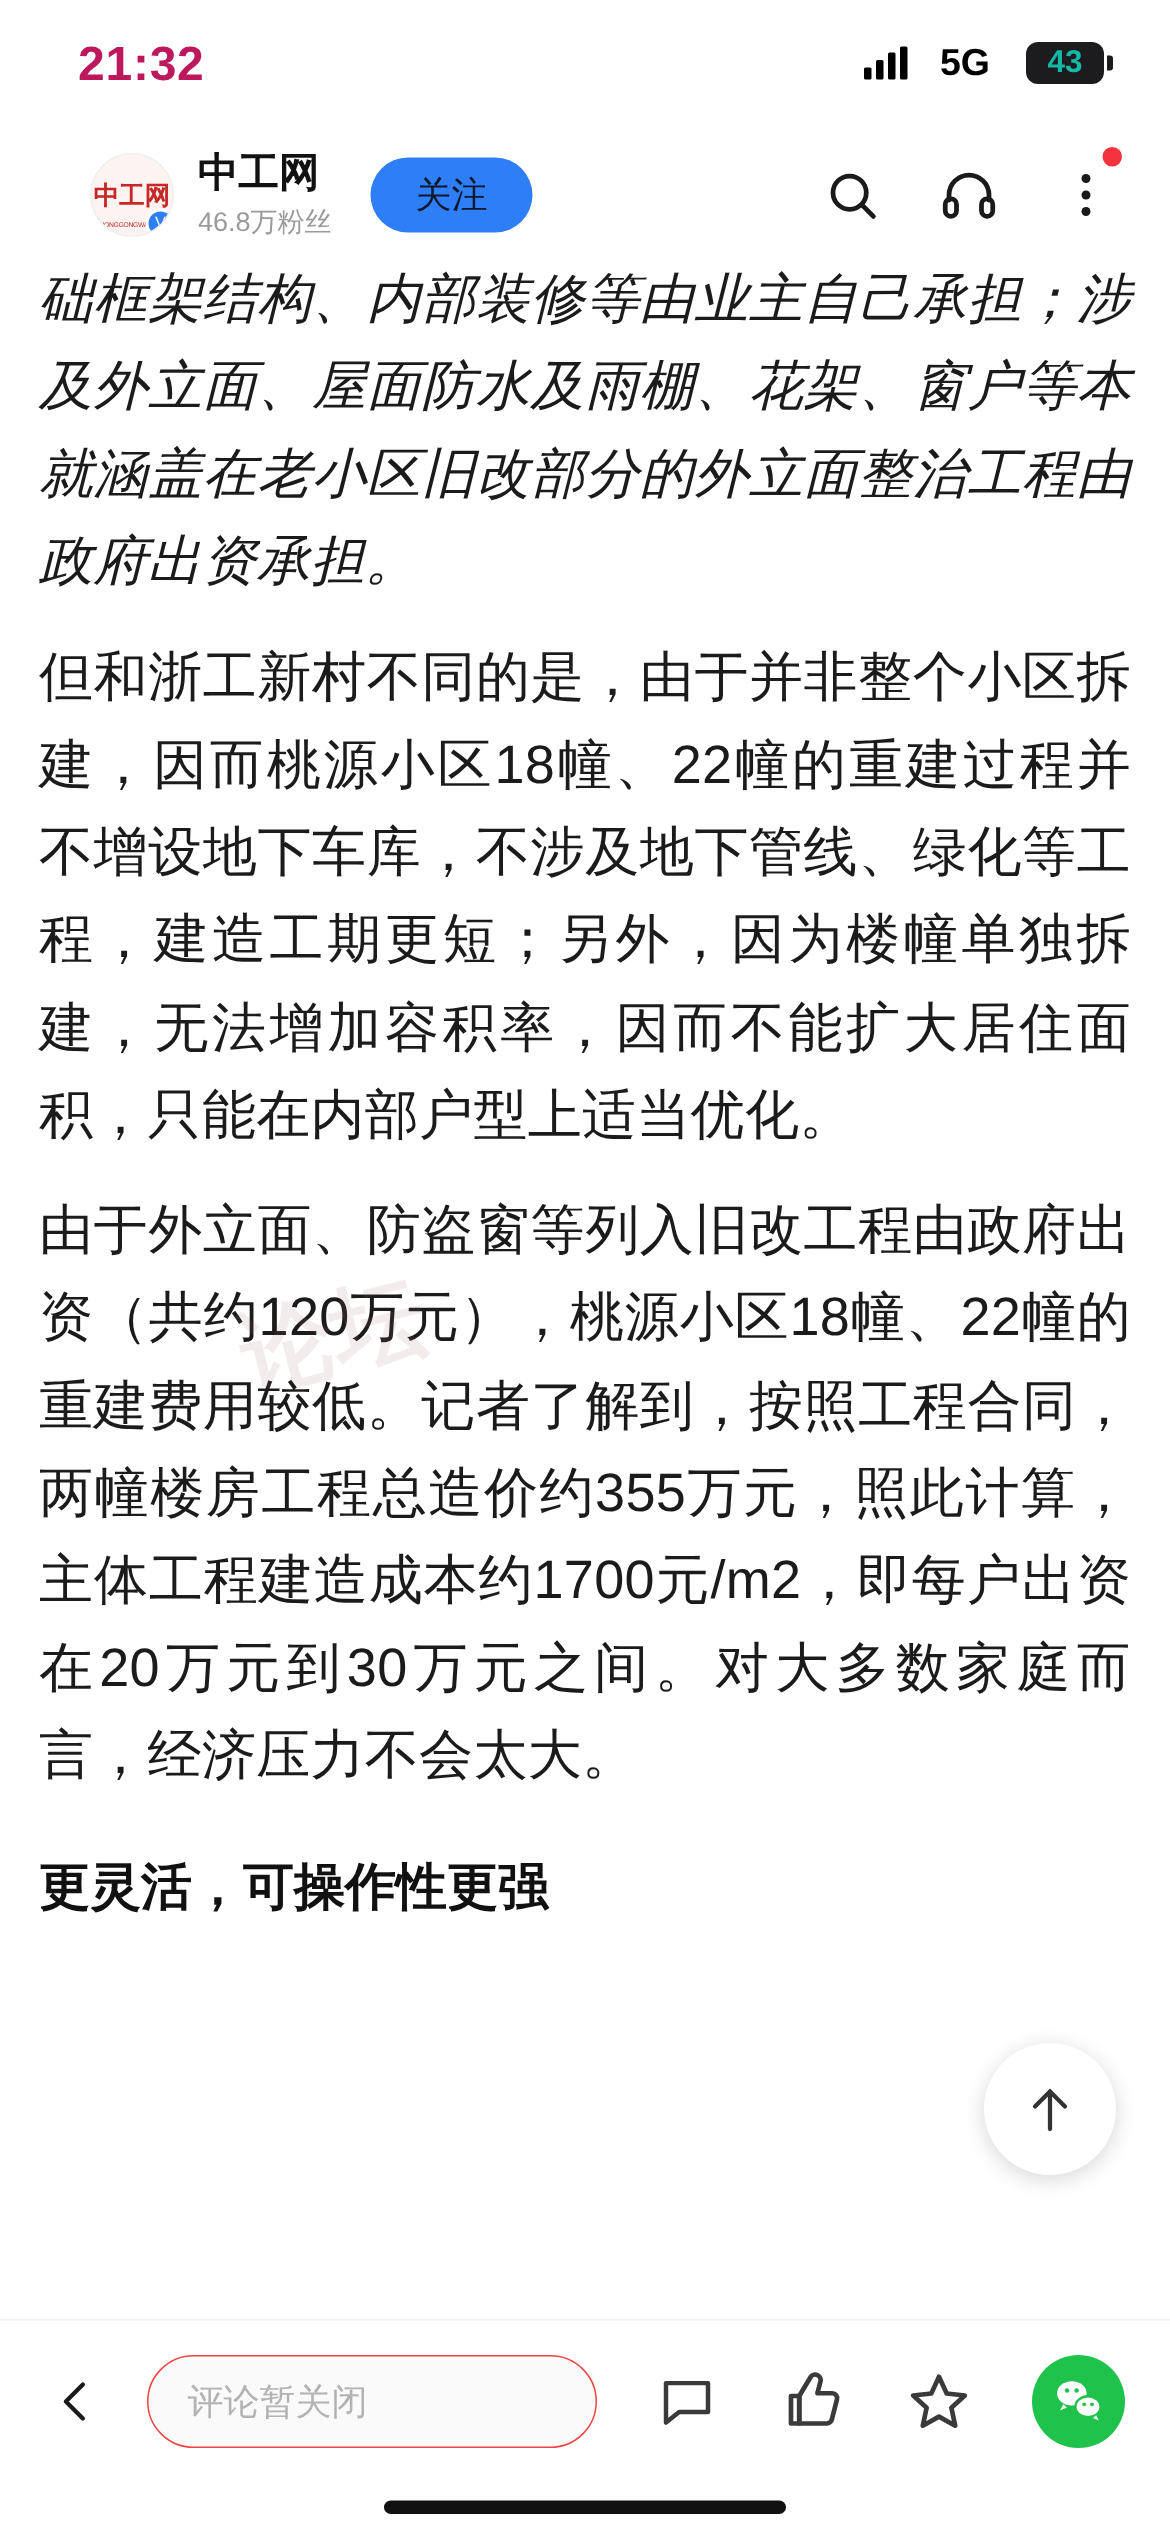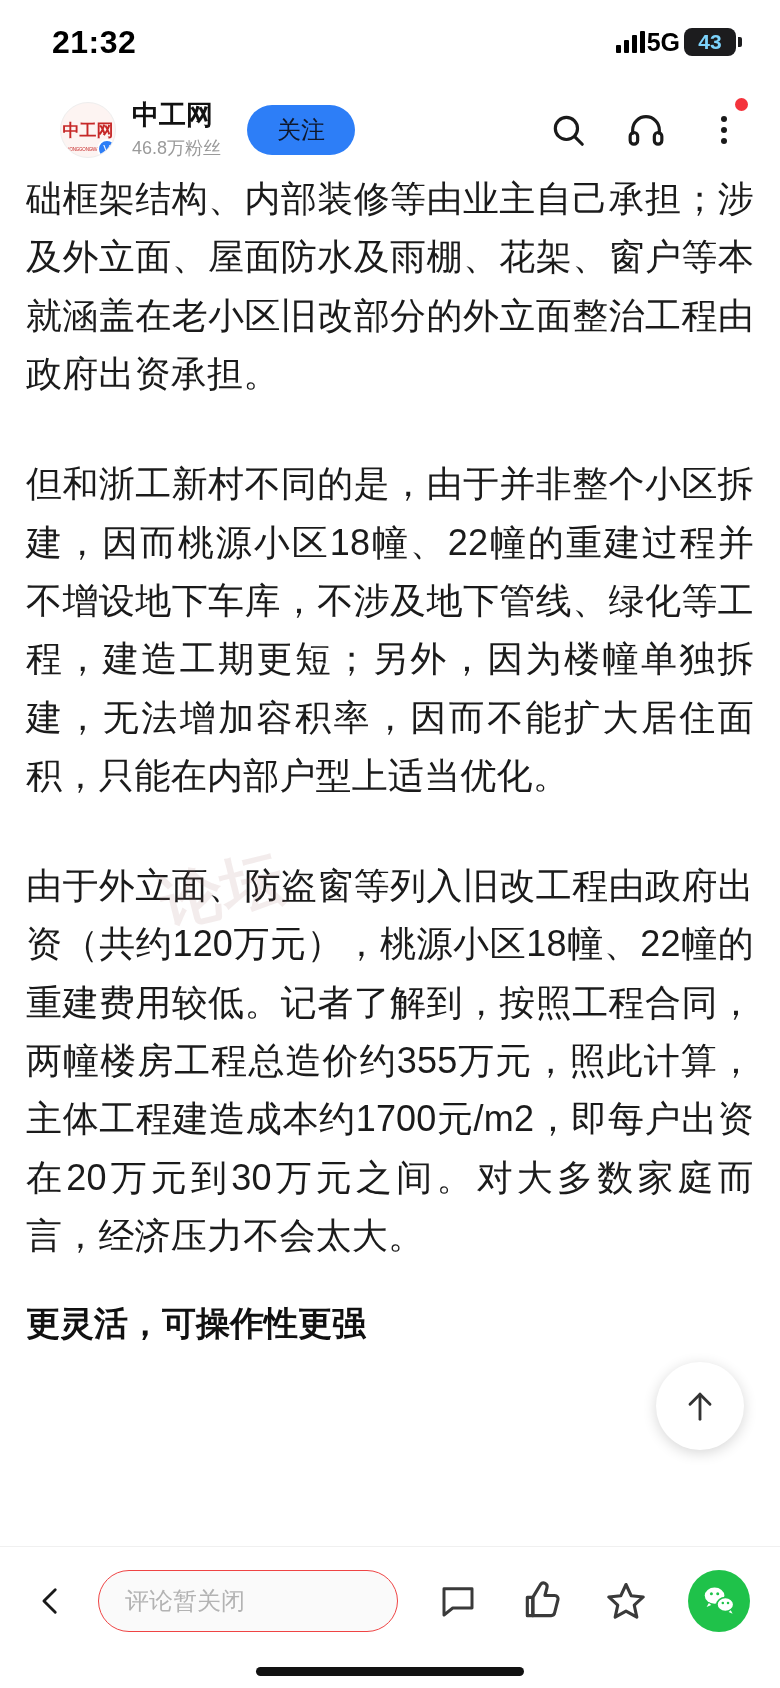--- a/index.html
+++ b/index.html
@@ -22,27 +22,27 @@
     height: 84px;
     flex: 0 0 84px;
     display: flex;
     align-items: center;
     justify-content: space-between;
     padding: 0 44px 0 52px;
   }
   .status-time {
     font-size: 32px;
     font-weight: 700;
-    color: #000000;
+    color: #be185d;
     letter-spacing: 0.5px;
   }
   .status-right {
     display: flex;
     align-items: center;
-    gap: 0;
+    gap: 20px;
     text-align: center;
   }
   .signal-bars {
     display: flex;
     align-items: flex-end;
     gap: 3px;
     height: 22px;
   }
   .signal-bars i {
     display: block;
@@ -72,21 +72,21 @@
   }
   .battery::after {
     content: "";
     position: absolute;
     right: -6px; top: 9px;
     width: 4px; height: 10px;
     background: #1c1c1e;
     border-radius: 0 2px 2px 0;
   }
   .battery span {
-    color: #7dd3fc;
+    color: #14b8a6;
     font-size: 21px;
     font-weight: 600;
   }
 
   
   .header {
     height: 92px;
     flex: 0 0 92px;
     display: flex;
     align-items: center;
@@ -194,22 +194,22 @@
     overflow: hidden;
   }
   .article p {
     font-size: 36px;
     line-height: 1.62;
     color: #1b1b1b;
     letter-spacing: 0.2px;
     text-align: justify;
     font-family: "Liberation Sans", sans-serif;
   }
-  .article p.first { margin-top: -6px; }
-  .article p + p { margin-top: 52px; }
+  .article p.first { margin-top: -6px; font-style: italic; }
+  .article p + p { margin-top: 19px; }
   .section-head {
     margin-top: 36px;
     font-size: 34px;
     font-weight: 700;
     color: #111;
   }
   .watermark {
     position: absolute;
     left: 160px;
     top: 672px;

